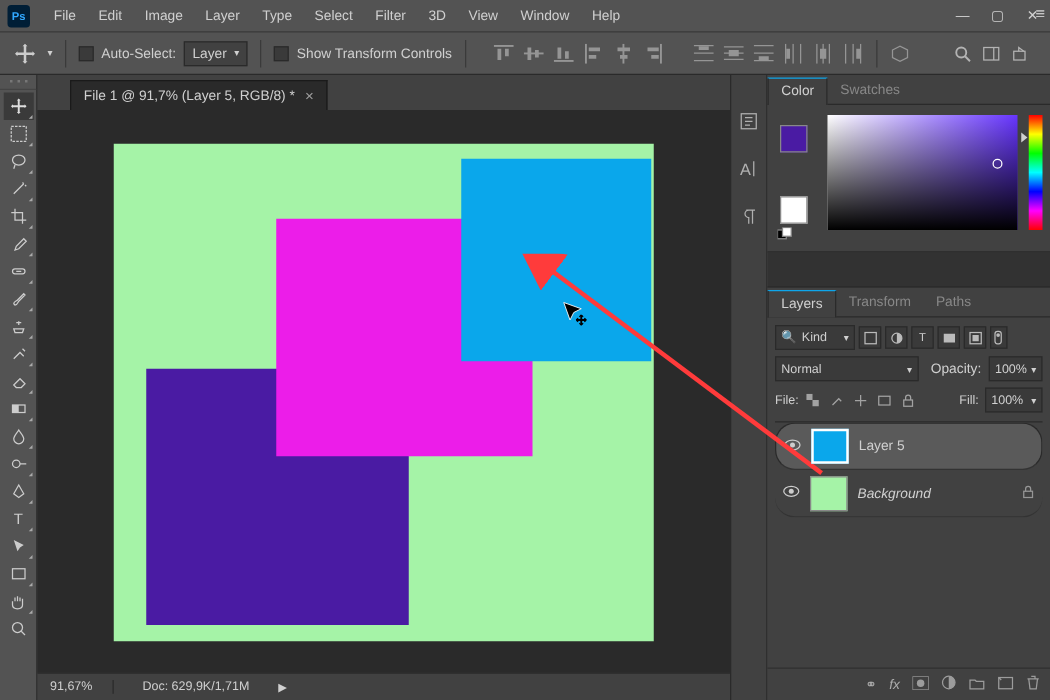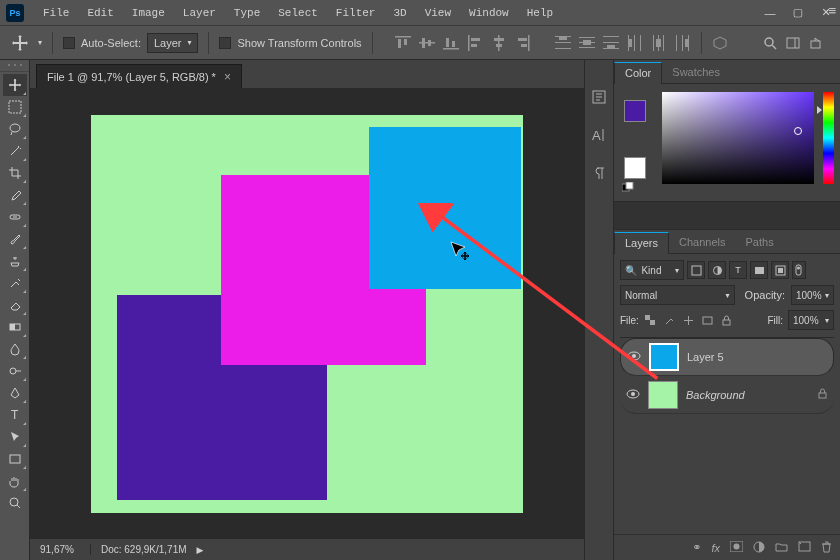--- a/index.html
+++ b/index.html
@@ -1,49 +1,49 @@
 <!DOCTYPE html>
 <html><head>
 <meta charset="utf-8">
 <style>
 * { margin: 0; padding: 0; box-sizing: border-box; font-family: "Segoe UI", Tahoma, sans-serif; user-select: none; }
 body { width: 840px; height: 560px; background: #535353; overflow: hidden; color: #d0d0d0; font-size: 11px; }
 .menubar { height: 25px; background: #535353; display: flex; align-items: center; padding-left: 6px; }
 .ps-logo { width: 18px; height: 18px; background: #001e36; border-radius: 3px; display: flex; align-items: center; justify-content: center; color: #31a8ff; font-weight: 700; font-size: 9px; margin-right: 10px; }
-.menu-item { padding: 0 9px; cursor: default; font-family: Liberation Mono, monospace; }
+.menu-item { padding: 0 9px; cursor: default; }
 .win-ctrl { margin-left: auto; display: flex; }
 .win-btn { width: 28px; height: 22px; display: flex; align-items: center; justify-content: center; color: #d0d0d0; }
 .optbar { height: 35px; background: #535353; border-top: 1px solid #3a3a3a; border-bottom: 1px solid #2a2a2a; display: flex; align-items: center; padding: 0 8px; gap: 6px; }
 .move-ico { width: 24px; height: 24px; display: flex; align-items: center; justify-content: center; }
 .divider { width: 1px; height: 22px; background: #3a3a3a; margin: 0 4px; }
 .chk { width: 12px; height: 12px; border: 1px solid #2a2a2a; background: #3a3a3a; }
 .sel { height: 20px; background: #414141; border: 1px solid #2a2a2a; display: flex; align-items: center; padding: 0 6px; gap: 6px; font-size: 11px; }
 .chev { font-size: 8px; }
 .align-icons { display: flex; gap: 8px; margin-left: 12px; }
 .aicon { width: 16px; height: 16px; opacity: 0.55; }
 .main { display: flex; height: 500px; }
 .toolbox { width: 30px; background: #535353; border-right: 1px solid #2a2a2a; display: flex; flex-direction: column; align-items: center; padding-top: 4px; }
 .tbhead { width: 100%; height: 8px; display: flex; justify-content: center; border-bottom: 1px solid #444; margin-bottom: 2px; }
 .dgrip { width: 14px; display: flex; justify-content: space-between; }
 .dgrip span { width: 2px; height: 2px; background: #777; }
 .tool { width: 24px; height: 22px; display: flex; align-items: center; justify-content: center; position: relative; }
 .tool.active { background: #3a3a3a; }
 .tri { position: absolute; right: 1px; bottom: 1px; width: 0; height: 0; border-left: 3px solid transparent; border-bottom: 3px solid #aaa; }
 .docarea { flex: 1; background: #2a2a2a; display: flex; flex-direction: column; }
 .tabbar { height: 28px; background: #414141; display: flex; align-items: flex-end; padding-left: 6px; }
-.tab { height: 24px; background: #2a2a2a; border: 1px solid #1a1a1a; border-bottom: none; padding: 0 10px; display: flex; align-items: center; gap: 8px; font-size: 11px; }
+.tab { height: 24px; background: #2a2a2a; border: 1px solid #1a1a1a; border-bottom: none; padding: 0 10px; display: flex; align-items: center; gap: 8px; font-size: 11px; margin-left: 20px; }
 .tab-x { font-size: 12px; opacity: 0.7; }
 .canvas-wrap { flex: 1; display: flex; align-items: center; justify-content: center; background: #2a2a2a; position: relative; }
 .canvas { width: 432px; height: 398px; background: #a5f3a7; position: relative; margin-top: 2px; }
 .sq-purple { position: absolute; left: 26px; top: 180px; width: 210px; height: 205px; background: #4a1ba3; }
 .sq-magenta { position: absolute; left: 130px; top: 60px; width: 205px; height: 190px; background: #ec1de9; }
 .sq-cyan { position: absolute; left: 278px; top: 12px; width: 152px; height: 162px; background: #0aa7eb; }
 .cursor { position: absolute; left: 358px; top: 125px; pointer-events: none; }
 .arrow-anno { position: absolute; left: 378px; top: 115px; width: 270px; height: 180px; pointer-events: none; }
-.statusbar { height: 22px; background: #414141; border-top: 1px solid #2a2a2a; display: flex; align-items: center; padding: 0 10px; gap: 10px; font-size: 10px; }
+.statusbar { height: 22px; background: #414141; border-top: 1px solid #2a2a2a; display: flex; align-items: center; padding: 0 10px; gap: 23px; font-size: 10px; }
 .sb-block { border-right: 1px solid #2a2a2a; padding-right: 16px; }
 .sb-arrow { font-size: 9px; }
 .midpanel { width: 30px; background: #414141; border-left: 1px solid #2a2a2a; border-right: 1px solid #2a2a2a; display: flex; flex-direction: column; align-items: center; padding-top: 6px; gap: 16px; }
 .midico { width: 22px; height: 22px; display: flex; align-items: center; justify-content: center; opacity: 0.8; }
 .rightpanel { width: 226px; background: #414141; display: flex; flex-direction: column; }
 .panel-tabs { height: 24px; display: flex; align-items: flex-end; border-bottom: 1px solid #2a2a2a; }
 .ptab { padding: 4px 10px 5px; font-size: 11px; color: #888; }
 .ptab.active { color: #d0d0d0; background: #414141; border-top: 1px solid #0ea5e9; border-left: 1px solid #2a2a2a; border-right: 1px solid #2a2a2a; margin-bottom: -1px; }
 .color-panel { height: 118px; padding: 8px; display: flex; gap: 8px; border-bottom: 1px solid #2a2a2a; position: relative; }
 .swatch-stack { width: 32px; position: relative; }
@@ -429,21 +429,21 @@
         </div>
       </div>
       <div class="hue"></div>
       <div class="hue-tri"></div>
     </div>
 
     <div class="panel-gap"></div>
 
     <div class="panel-tabs">
       <div class="ptab active">Layers</div>
-      <div class="ptab">Channels</div>
+      <div class="ptab">Transform</div>
       <div class="ptab">Paths</div>
       <div class="pmenu">≡</div>
     </div>
 
     <div class="layers-body">
       <div class="lrow lkind">
         <div class="lfield" style="width:64px">
           <span style="margin-right:4px">🔍</span>
             <span>Kind</span>
             <span class="chev" style="margin-left:auto">▾</span>

